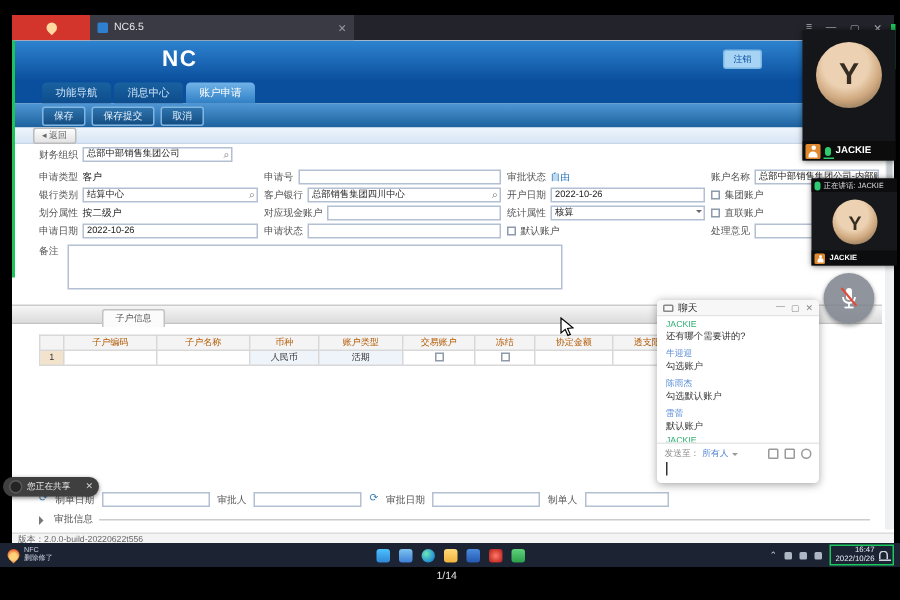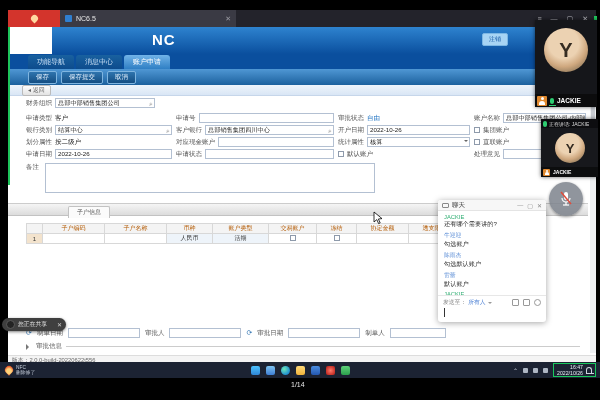--- a/index.html
+++ b/index.html
@@ -13,21 +13,21 @@
   #browser-bar { left:0; top:0; right:0; height:17px; background:#23232b; display:flex; align-items:stretch; }
   .pinned-tab { width:52px; background:#d3342c; display:flex; align-items:center; justify-content:center; }
   .flame { width:7px; height:7px; border-radius:50% 50% 50% 0; background:#ffd9a0; transform:rotate(-45deg); }
   .active-tab { width:176px; background:#3a3a44; color:#e8e8e8; font-size:7px; display:flex; align-items:center; gap:4px; padding:0 5px; }
   .favicon { width:7px; height:7px; background:#2f7fd0; border-radius:1px; flex:none; }
   .tab-close { margin-left:auto; color:#9a9aa2; font-size:7px; }
   .win-controls { margin-left:auto; display:flex; align-items:center; gap:9px; padding-right:8px; color:#b9b9c0; font-size:7px; }
 
   
   #nc-app { left:0; top:17px; right:0; bottom:0; background:#fff; overflow:hidden; }
-  #nc-header { left:0; top:0; right:0; height:27px; background:linear-gradient(#2e83cf,#0a4f9e);margin-left:44px; }
+  #nc-header { left:0; top:0; right:0; height:27px; background:linear-gradient(#2e83cf,#0a4f9e); }
   #nc-logo { left:100px; top:4px; color:#fff; font-size:15px; font-weight:bold; letter-spacing:1px; }
   #nc-header-btn { right:88px; top:6px; background:#a7d4f4; color:#0a4f9e; font-size:6px; padding:1px 6px; border-radius:2px; border:1px solid #7db7e4; }
   #nc-tabs { left:0; top:27px; right:0; height:15px; background:#0a4f9e; display:flex; align-items:flex-end; padding-left:20px; gap:2px; }
   .nav-tab { font-size:7px; color:#cfe3f7; padding:2px 9px; border-radius:3px 3px 0 0; background:linear-gradient(#19619f,#0d4c8d); }
   .nav-tab.active { background:linear-gradient(#71b3e8,#2f7fc4); color:#fff; }
   #nc-toolbar { left:0; top:42px; right:0; height:16px; background:linear-gradient(#4f97d4,#1c619e); display:flex; align-items:center; padding-left:20px; gap:4px; }
   .tb-btn { background:linear-gradient(#2f74ae,#144e82); border:1px solid #7fb5e0; border-radius:2px; color:#eaf5ff; font-size:6.5px; padding:1px 7px; }
   #nc-breadcrumb { left:0; top:58px; right:0; height:11px; background:linear-gradient(#eef4fb,#d9e6f5); border-bottom:1px solid #c6d6ea; display:flex; align-items:center; padding-left:14px; }
   .back-btn { font-size:6px; color:#666; background:linear-gradient(#fdfdfd,#e3e3e3); border:1px solid #bbb; border-radius:2px; padding:0 5px; }
 

